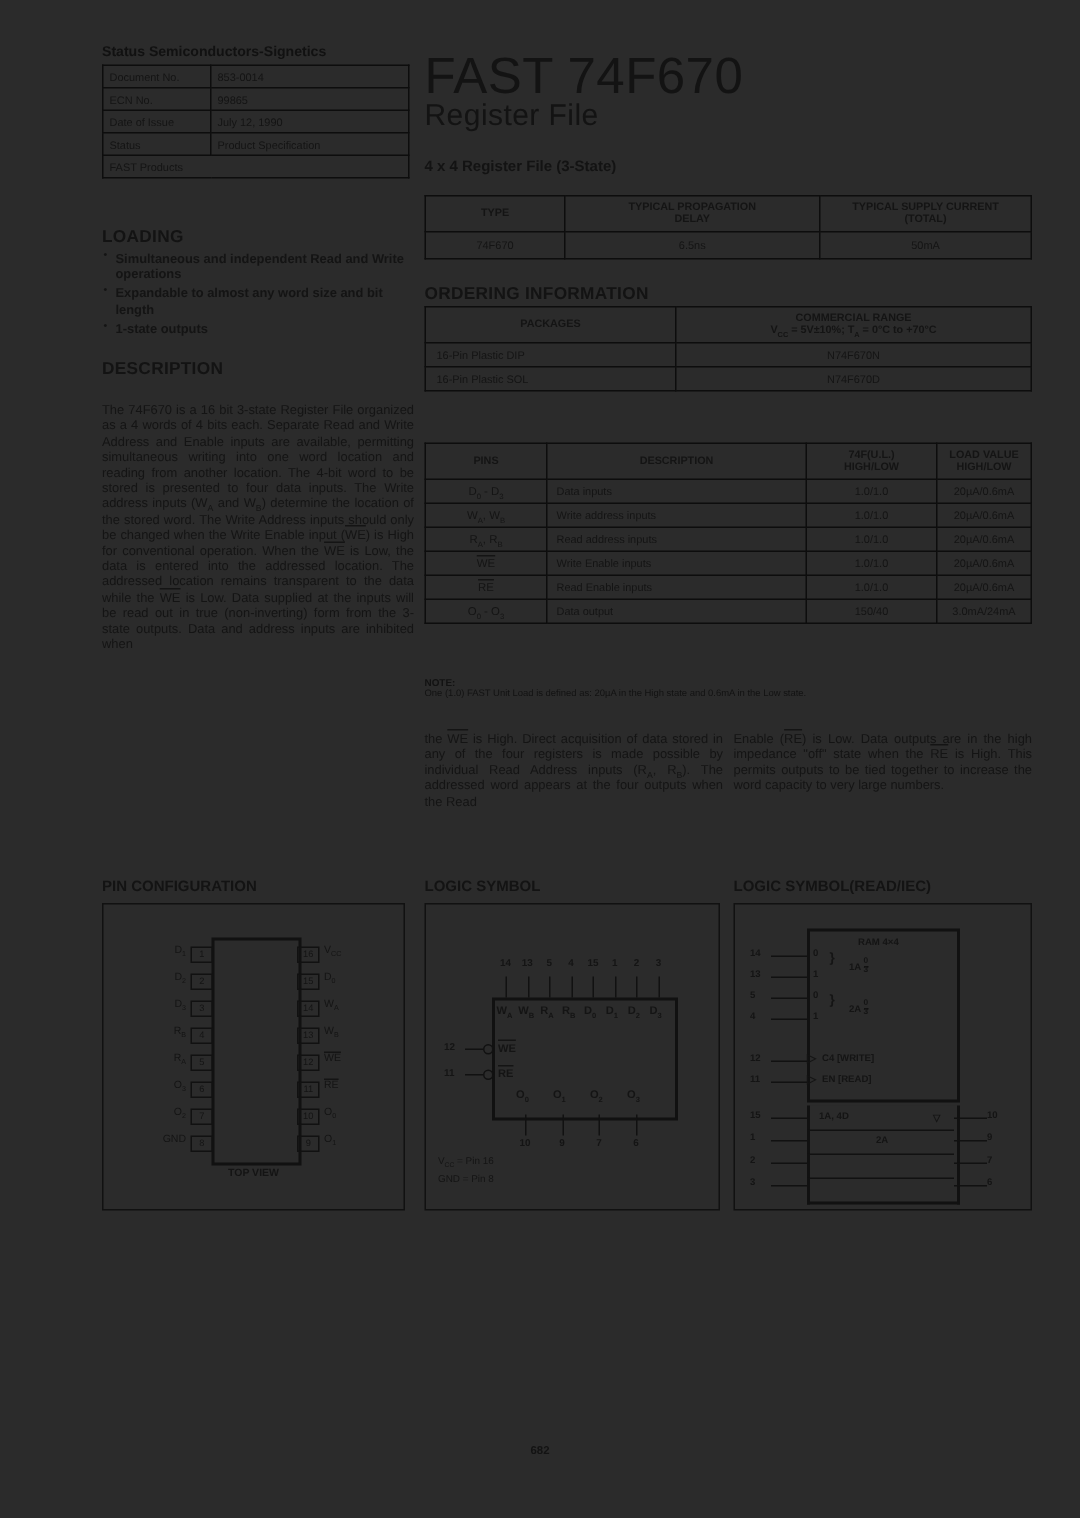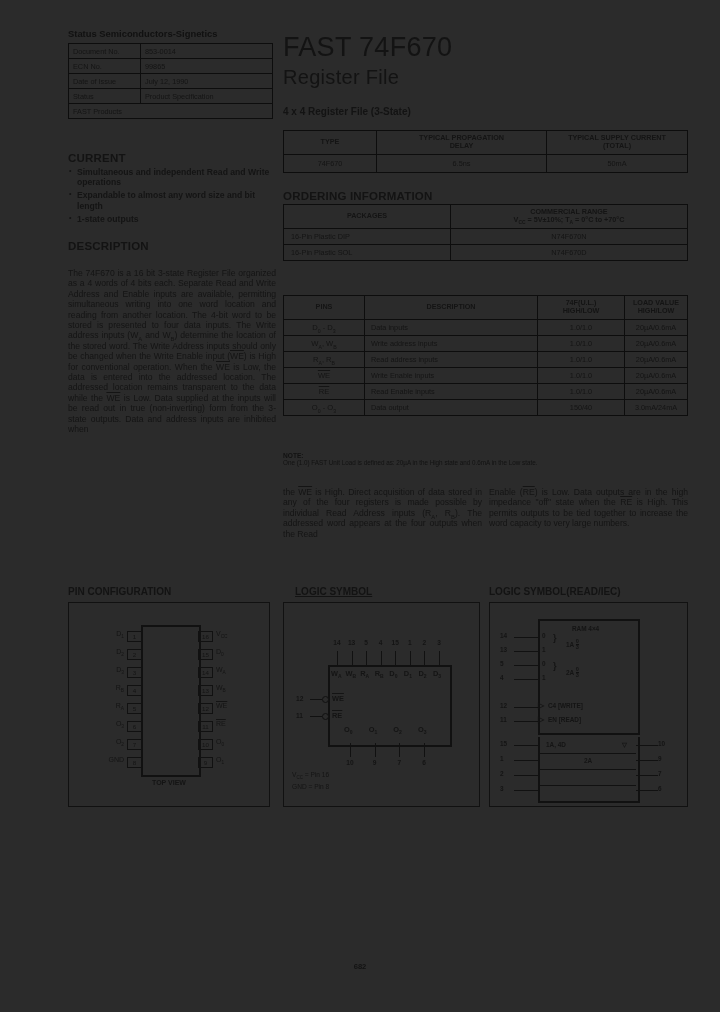--- a/index.html
+++ b/index.html
@@ -50,21 +50,21 @@
   .feat-list li:before{
     content:"\2022";position:absolute;left:1px;top:-1px;font-size:7px;
   }
   .desc-head{position:absolute;left:68px;top:240px;}
   .desc-col1{position:absolute;left:68px;top:268px;width:208px;}
   .desc-col2{position:absolute;left:283px;top:487px;width:199px;}
   .desc-col3{position:absolute;left:489px;top:487px;width:199px;}
   
   .title1{
     position:absolute;left:283px;top:32px;
-    font-size:27px;font-weight:normal;color:#131313;letter-spacing:.3px;
+    font-size:34px;font-weight:normal;color:#131313;letter-spacing:.3px;
   }
   .title2{
     position:absolute;left:283px;top:66px;
     font-size:20px;font-weight:normal;color:#131313;letter-spacing:.3px;
   }
   .subtitle{
     position:absolute;left:283px;top:106px;
     font-size:10px;font-weight:bold;color:#131313;
   }
   
@@ -89,21 +89,21 @@
   .note{position:absolute;left:283px;top:452px;width:405px;}
   .note b{font-size:6.6px;display:block;}
   .note span{font-size:6.3px;line-height:7.4px;display:block;}
   
   .diag-head{font-weight:bold;font-size:10px;color:#131313;}
   .panel{
     position:absolute;border:1px solid #111;background:#2b2b2b;
   }
   #pin-conf-head{position:absolute;left:68px;top:586px;}
   #pin-conf{left:68px;top:602px;width:200px;height:203px;}
-  #logic-head{position:absolute;left:295px;top:586px;text-decoration:underline;}
+  #logic-head{position:absolute;left:283px;top:586px;}
   #logic-panel{left:283px;top:602px;width:195px;height:203px;}
   #ieee-head{position:absolute;left:489px;top:586px;}
   #ieee-panel{left:489px;top:602px;width:197px;height:203px;}
   
   .dip-body{
     position:absolute;left:72px;top:22px;width:56px;height:148px;
     border:2px solid #111;background:#2b2b2b;
   }
   .pinbox{
     position:absolute;width:13px;height:9px;border:1px solid #111;
@@ -181,21 +181,21 @@
         <td class="k">Status</td>
         <td>Product Specification</td>
       </tr>
       <tr>
         <td class="full" colspan="2">FAST Products</td>
       </tr>
     </tbody>
   </table>
 
   <div class="features">
-    <div class="sec-head">CURRENT</div>
+    <div class="sec-head">LOADING</div>
     <ul class="feat-list">
       <li>Simultaneous and independent Read and Write operations</li>
       <li>Expandable to almost any word size and bit length</li>
       <li>1-state outputs</li>
     </ul>
   </div>
 
   <div class="sec-head desc-head">DESCRIPTION</div>
   <div class="body-text desc-col1">The 74F670 is a 16 bit 3-state Register File organized as a 4 words of 4 bits each. Separate Read and Write Address and Enable inputs are available, permitting simultaneous writing into one word location and reading from another location. The 4-bit word to be stored is presented to four data inputs. The Write address inputs (W<sub>A</sub> and W<sub>B</sub>) determine the location of the stored word. The Write Address inputs should only be changed when the Write Enable input (<span class="ovl">WE</span>) is High for conventional operation. When the <span class="ovl">WE</span> is Low, the data is entered into the addressed location. The addressed location remains transparent to the data while the <span class="ovl">WE</span> is Low. Data supplied at the inputs will be read out in true (non-inverting) form from the 3-state outputs. Data and address inputs are inhibited when</div>
   <div class="body-text desc-col2">the <span class="ovl">WE</span> is High. Direct acquisition of data stored in any of the four registers is made possible by individual Read Address inputs (R<sub>A</sub>, R<sub>B</sub>). The addressed word appears at the four outputs when the Read</div>

